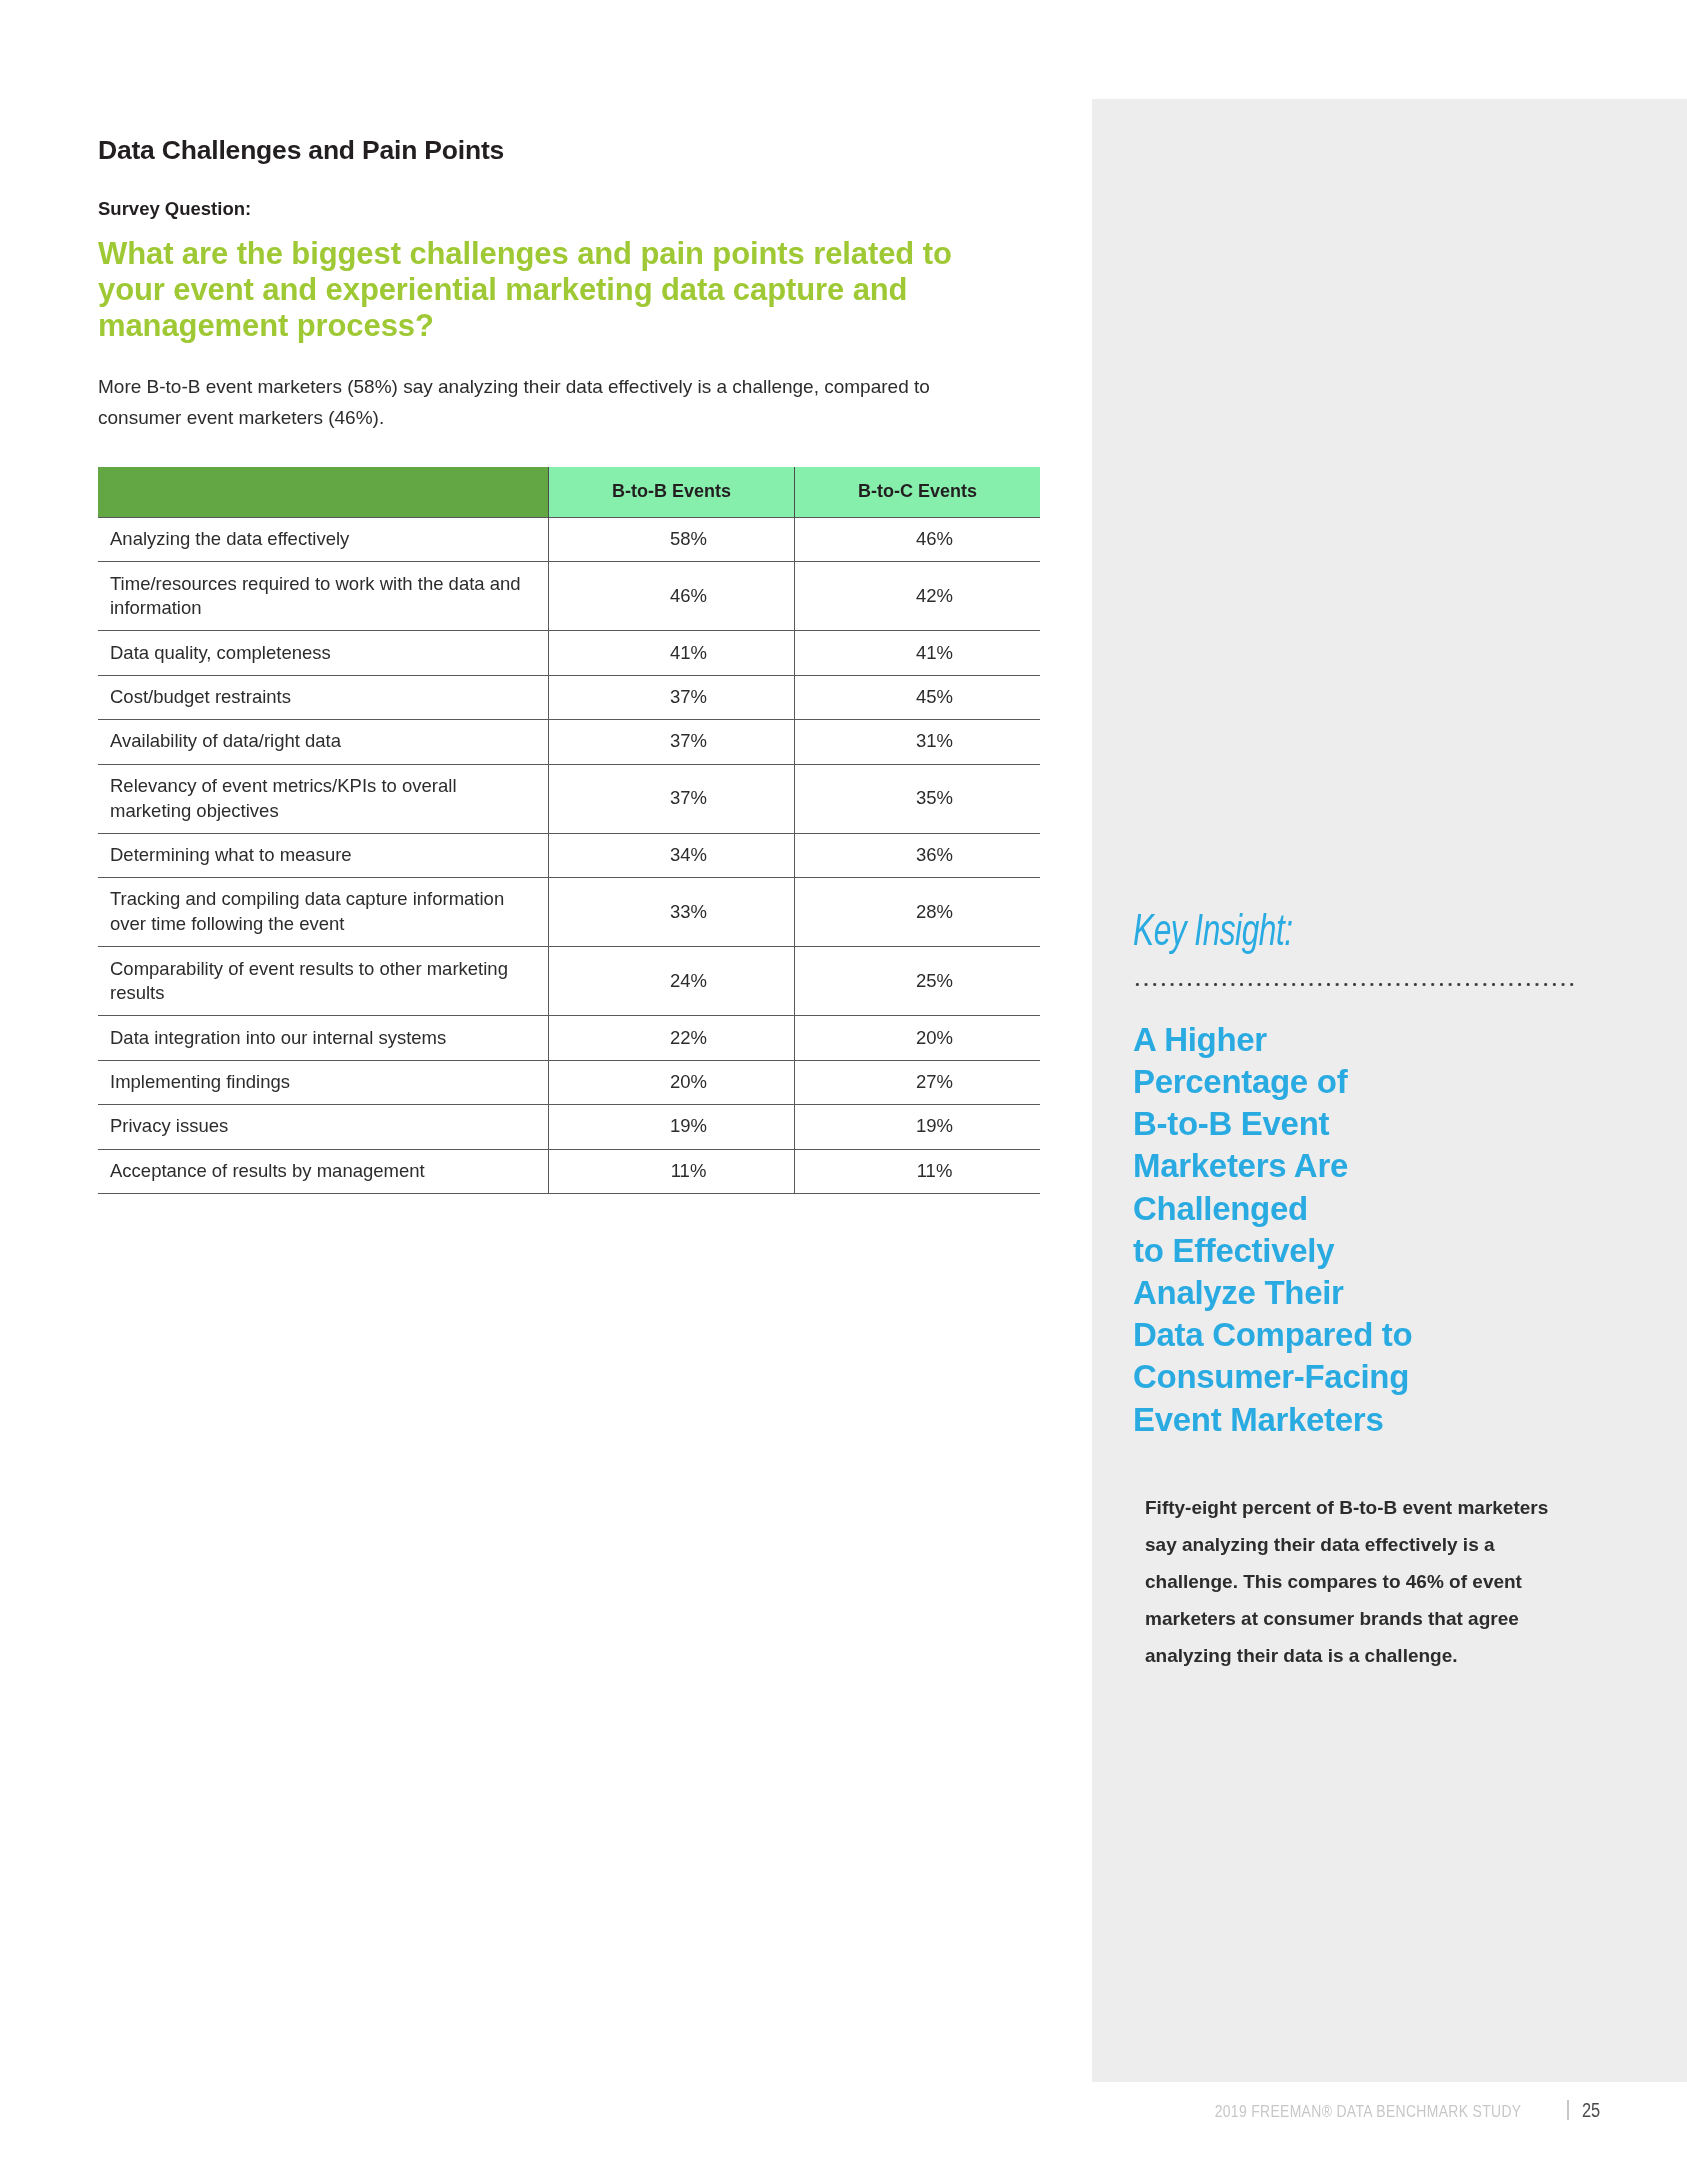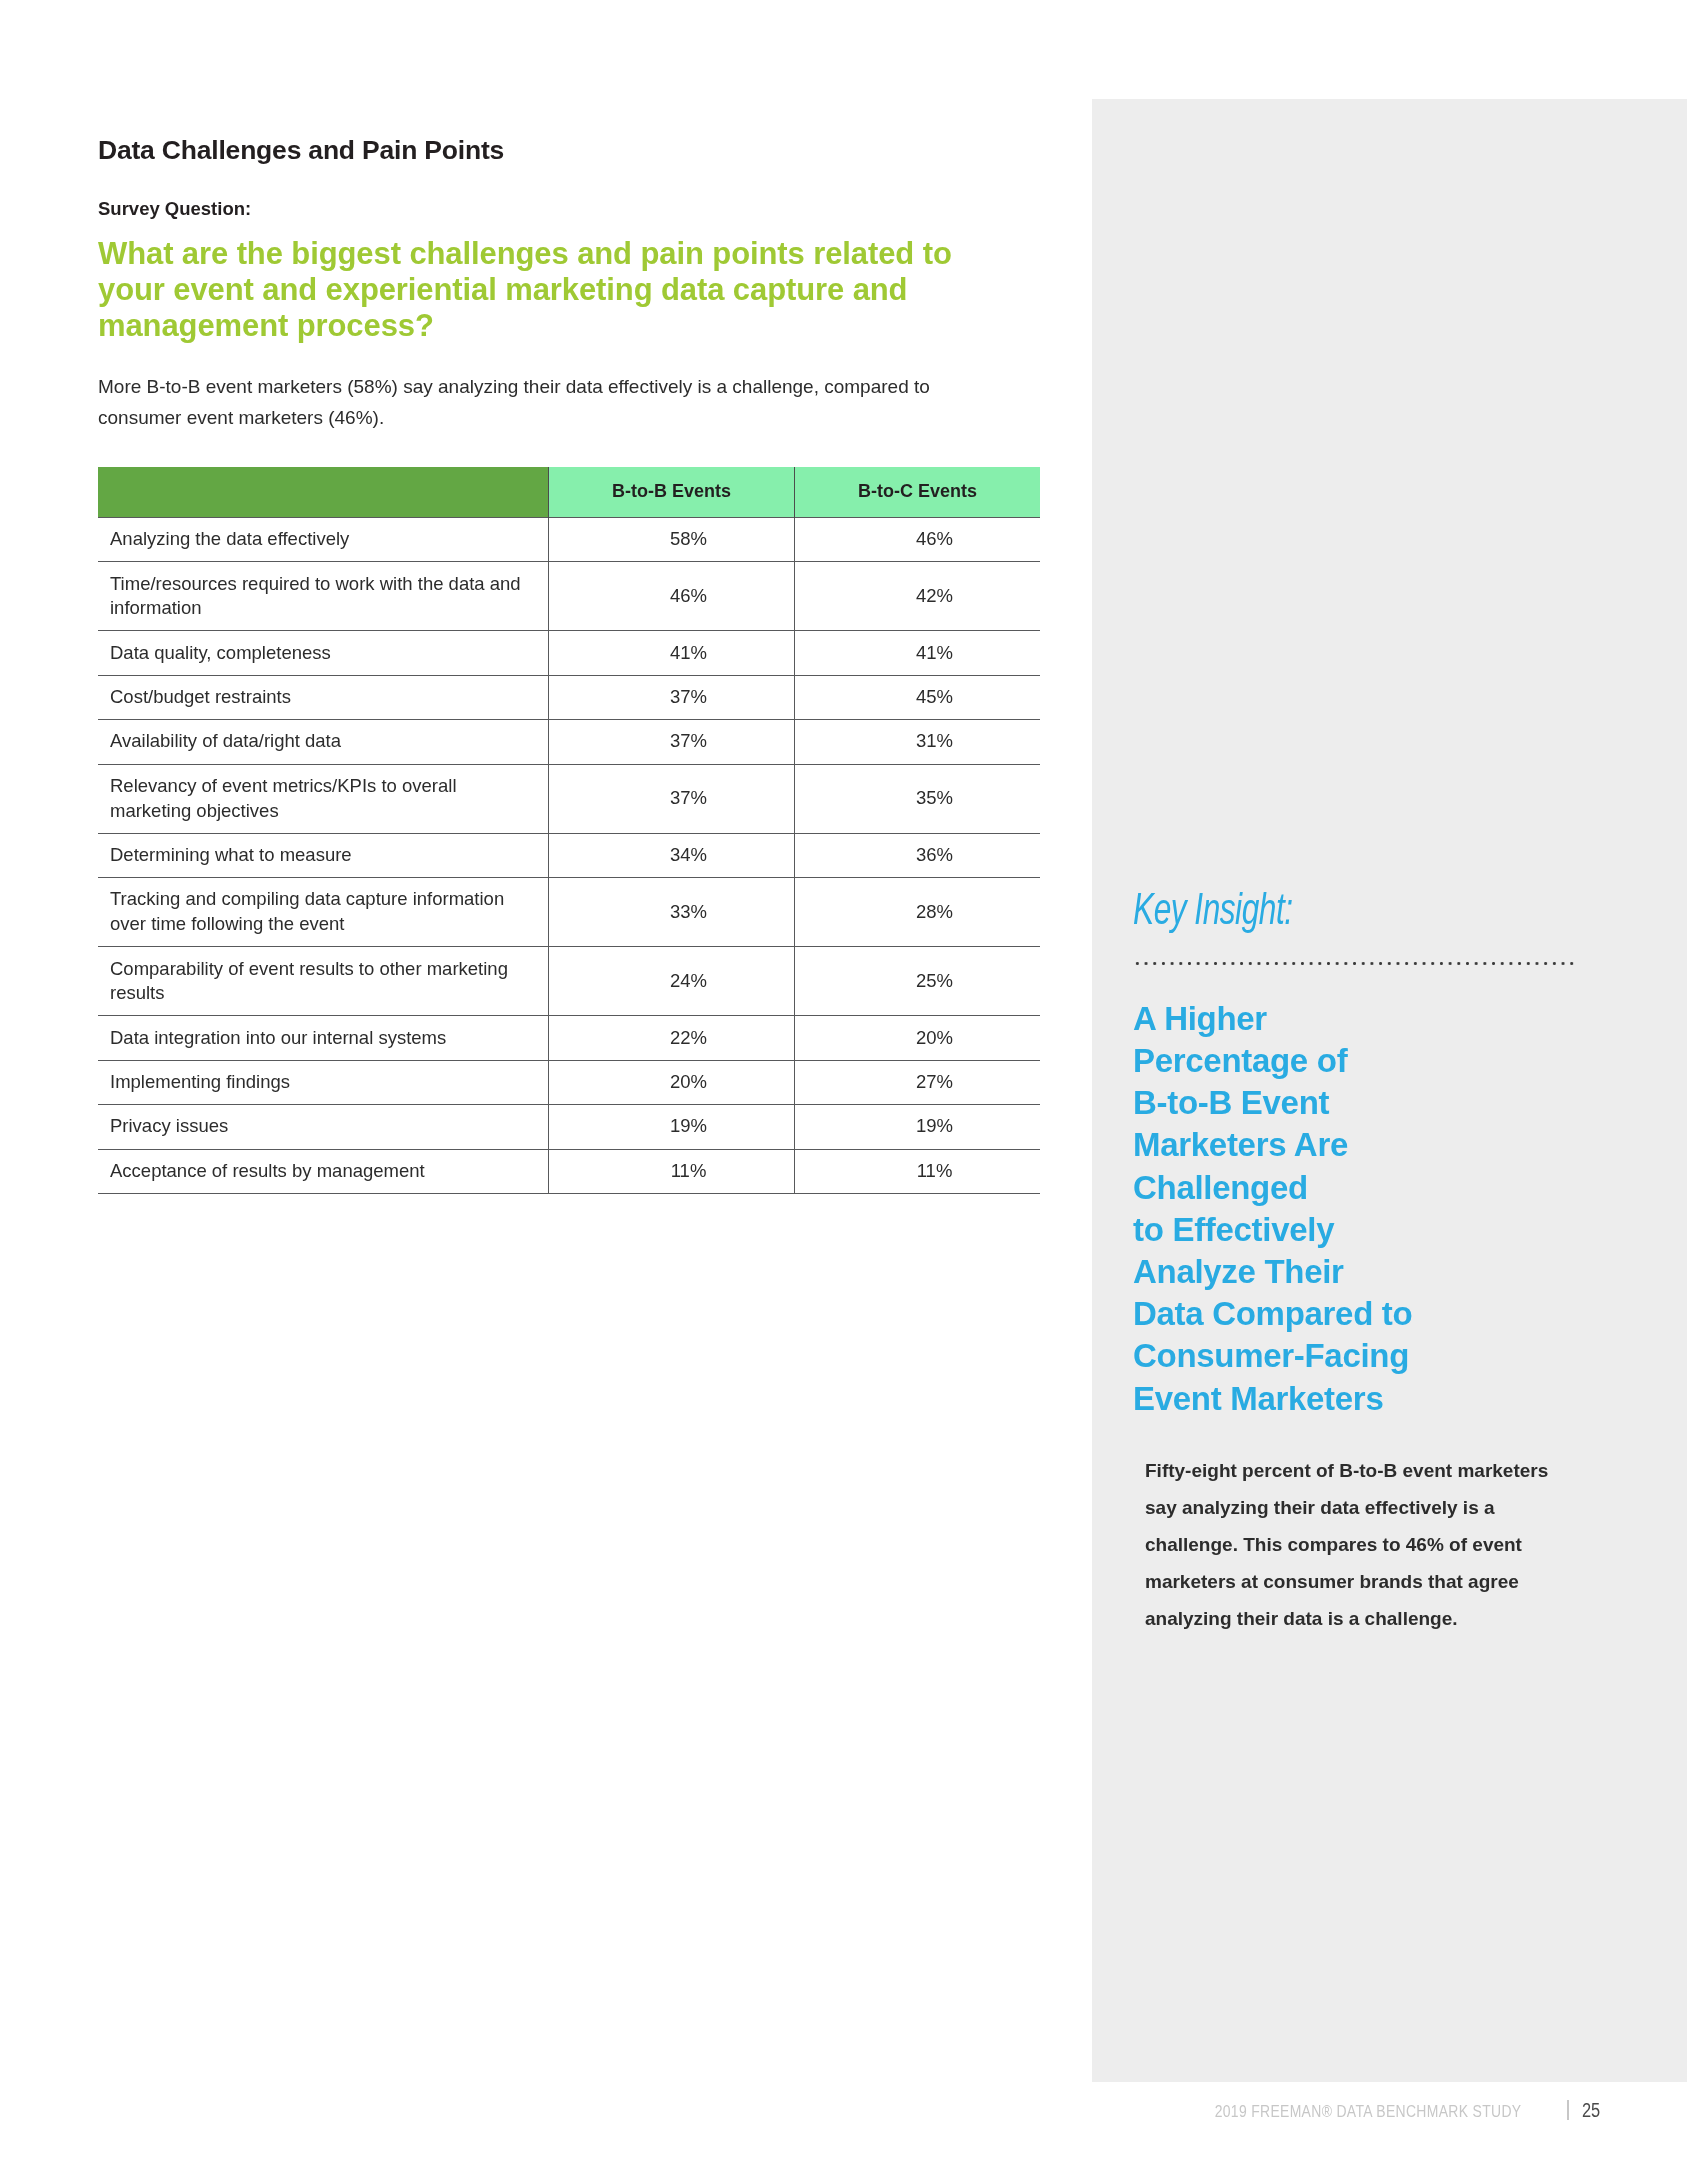--- a/index.html
+++ b/index.html
@@ -113,21 +113,21 @@
   tbody td.val {
     text-align: center;
     border-left: 1.3px solid #58595b;
     padding-left: 34px;
   }
 
   
   .insight-wrap {
     position: absolute;
     left: 1133px;
-    top: 887px;
+    top: 908px;
     width: 463px;
   }
   .key-insight-title {
     font-size: 44px;
     color: #29abe2;
     font-style: italic;
     font-weight: normal;
     line-height: 1;
     letter-spacing: -0.7px;
     margin: 0 0 30px 0;
@@ -144,21 +144,21 @@
     background-size: 8.7px 4.6px;
     background-repeat: repeat-x;
     background-position: left center;
   }
   .insight-headline {
     font-size: 33px;
     font-weight: bold;
     color: #29abe2;
     line-height: 1.28;
     letter-spacing: -0.3px;
-    margin: 0 0 32px 0;
+    margin: 0 0 48px 0;
   }
   .insight-headline .hl-line {
     display: block;
     white-space: nowrap;
   }
   .insight-body {
     font-size: 19px;
     font-weight: bold;
     color: #2c2c2c;
     line-height: 1.95;

